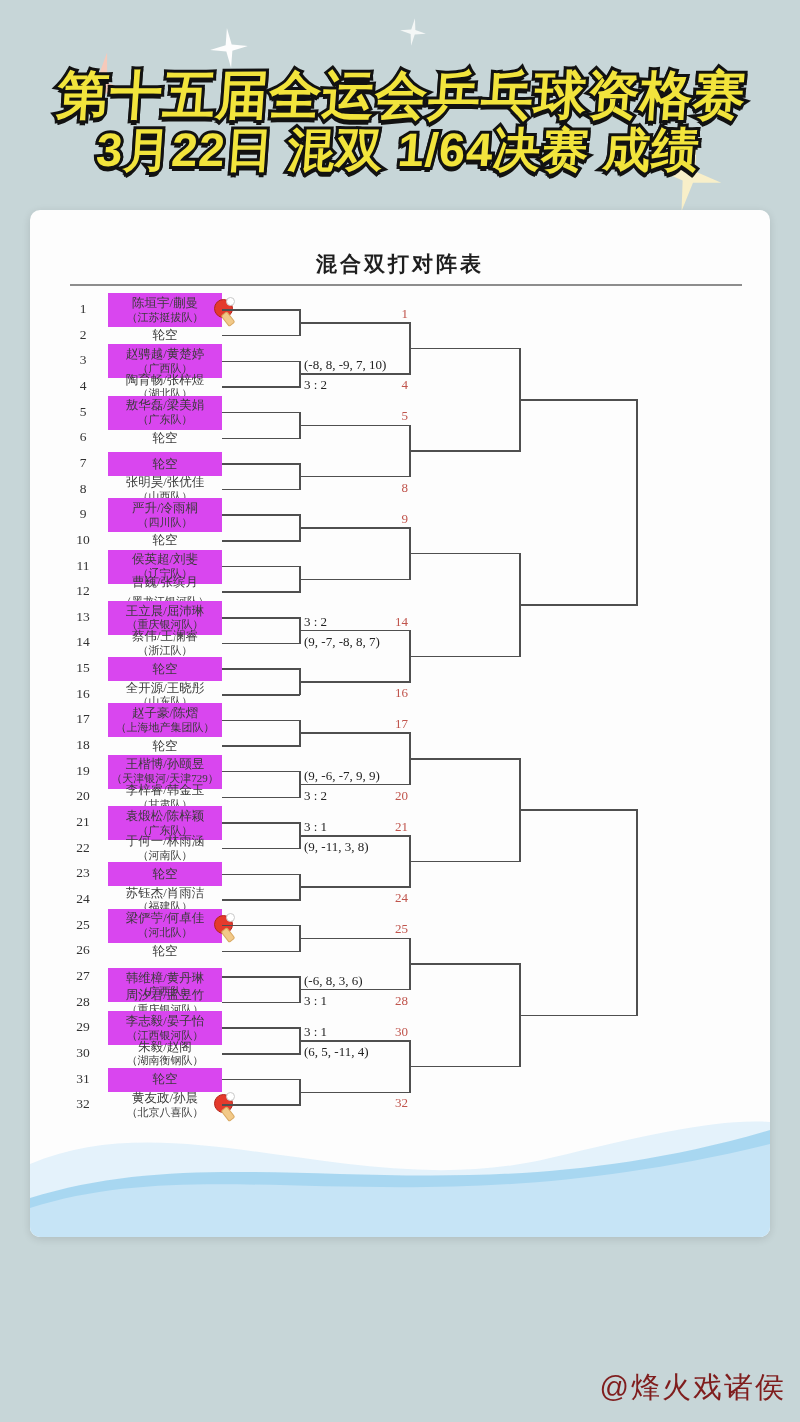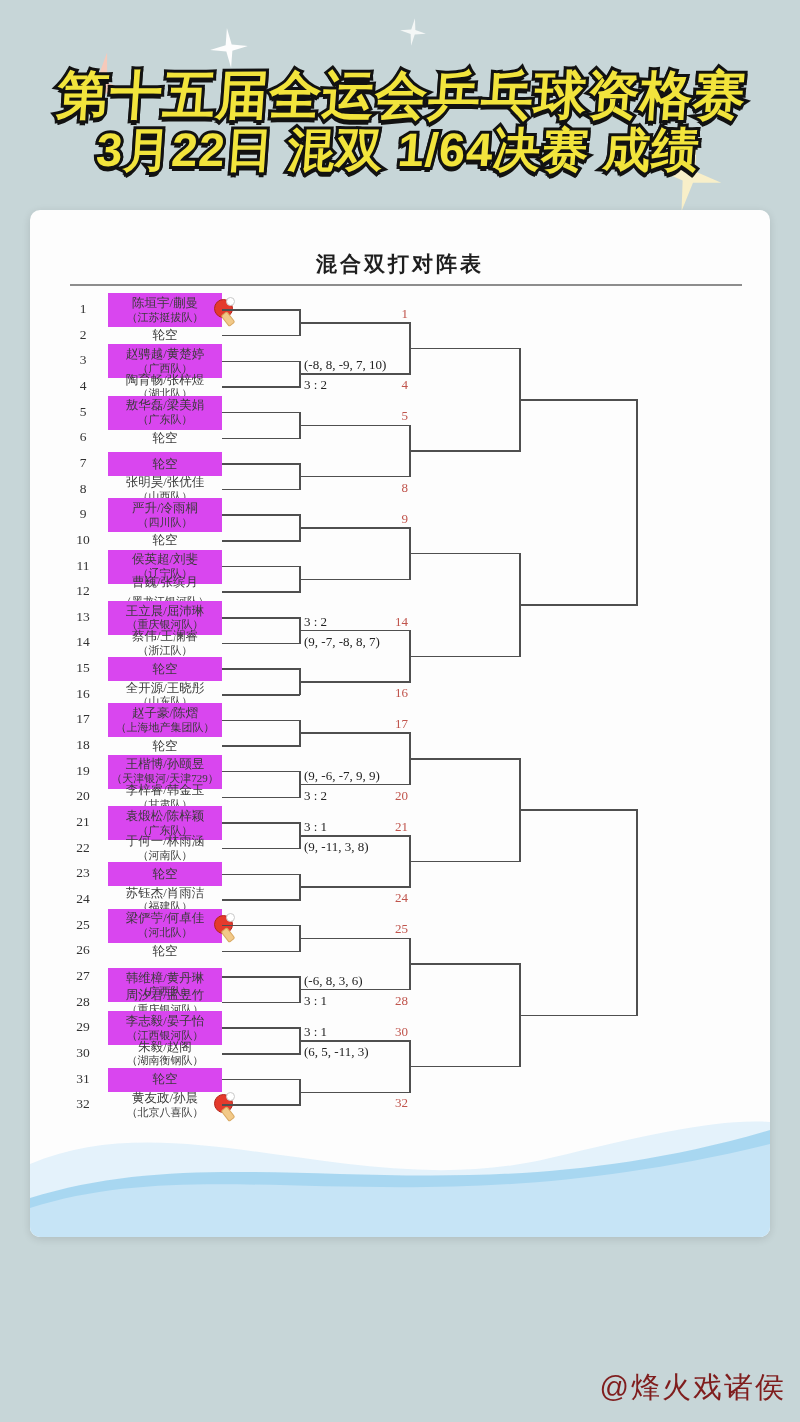--- a/index.html
+++ b/index.html
@@ -329,21 +329,21 @@
     <div class="bline" style="left: 300px; top: 988.975px; width: 110px; height: 1.5px;"></div>
     <div class="rednum" style="top: 992.725px;">28</div>
     <div class="score" style="top: 972.725px;">(-6, 8, 3, 6)</div>
     <div class="score" style="top: 992.725px;">3 : 1</div>
     <div class="bline" style="left: 222px; top: 1027.45px; width: 78px; height: 1.5px;"></div>
     <div class="bline" style="left: 222px; top: 1053.1px; width: 78px; height: 1.5px;"></div>
     <div class="bline" style="left: 299.25px; top: 1027.45px; width: 1.5px; height: 27.15px;"></div>
     <div class="bline" style="left: 300px; top: 1040.27px; width: 110px; height: 1.5px;"></div>
     <div class="rednum" style="top: 1024.02px;">30</div>
     <div class="score" style="top: 1024.02px;">3 : 1</div>
-    <div class="score" style="top: 1044.02px;">(6, 5, -11, 3)</div>
+    <div class="score" style="top: 1044.02px;">(6, 5, -11, 4)</div>
     <div class="bline" style="left: 222px; top: 1078.75px; width: 78px; height: 1.5px;"></div>
     <div class="bline" style="left: 222px; top: 1104.4px; width: 78px; height: 1.5px;"></div>
     <div class="bline" style="left: 299.25px; top: 1078.75px; width: 1.5px; height: 27.15px;"></div>
     <div class="bline" style="left: 300px; top: 1091.58px; width: 110px; height: 1.5px;"></div>
     <div class="rednum" style="top: 1095.33px;">32</div>
     <div class="bline" style="left: 409.25px; top: 322.075px; width: 1.5px; height: 52.8px;"></div>
     <div class="bline" style="left: 410px; top: 347.725px; width: 110px; height: 1.5px;"></div>
     <div class="bline" style="left: 409.25px; top: 424.675px; width: 1.5px; height: 52.8px;"></div>
     <div class="bline" style="left: 410px; top: 450.325px; width: 110px; height: 1.5px;"></div>
     <div class="bline" style="left: 409.25px; top: 527.275px; width: 1.5px; height: 52.8px;"></div>

